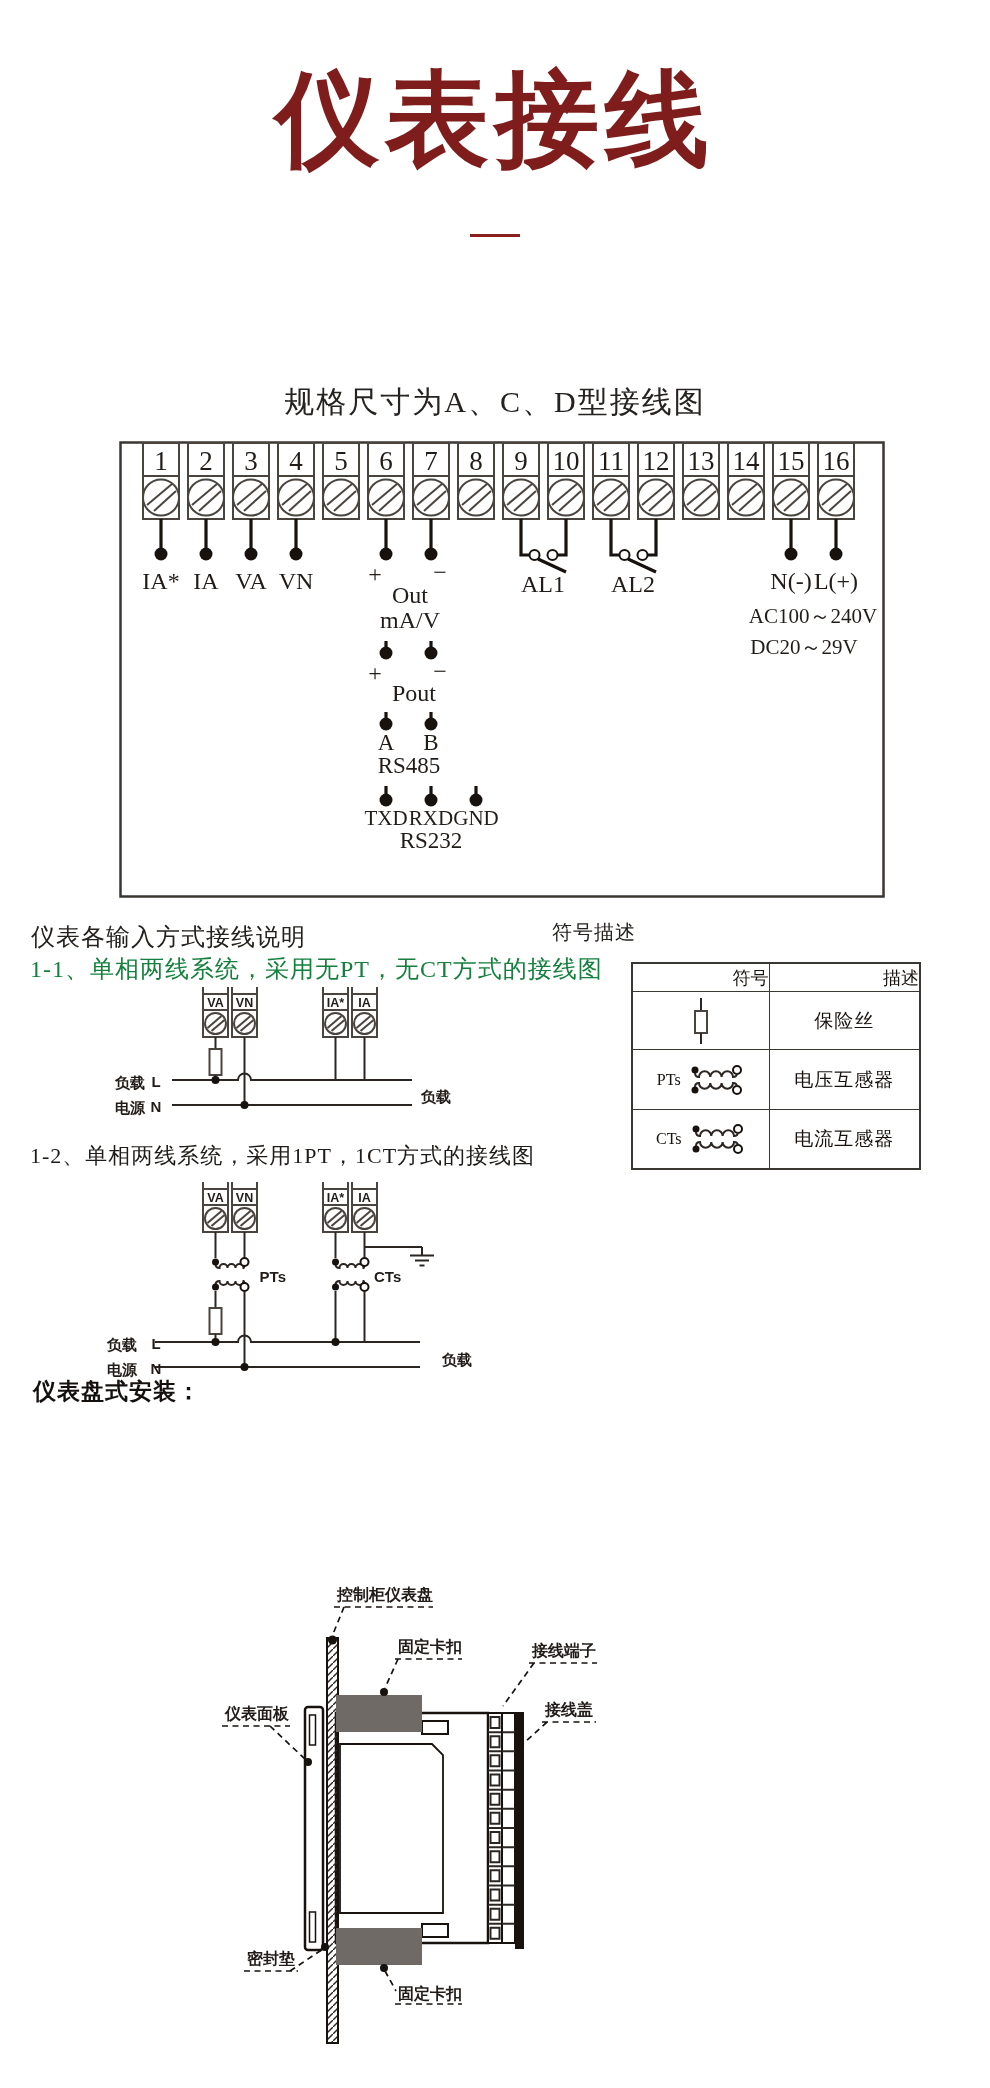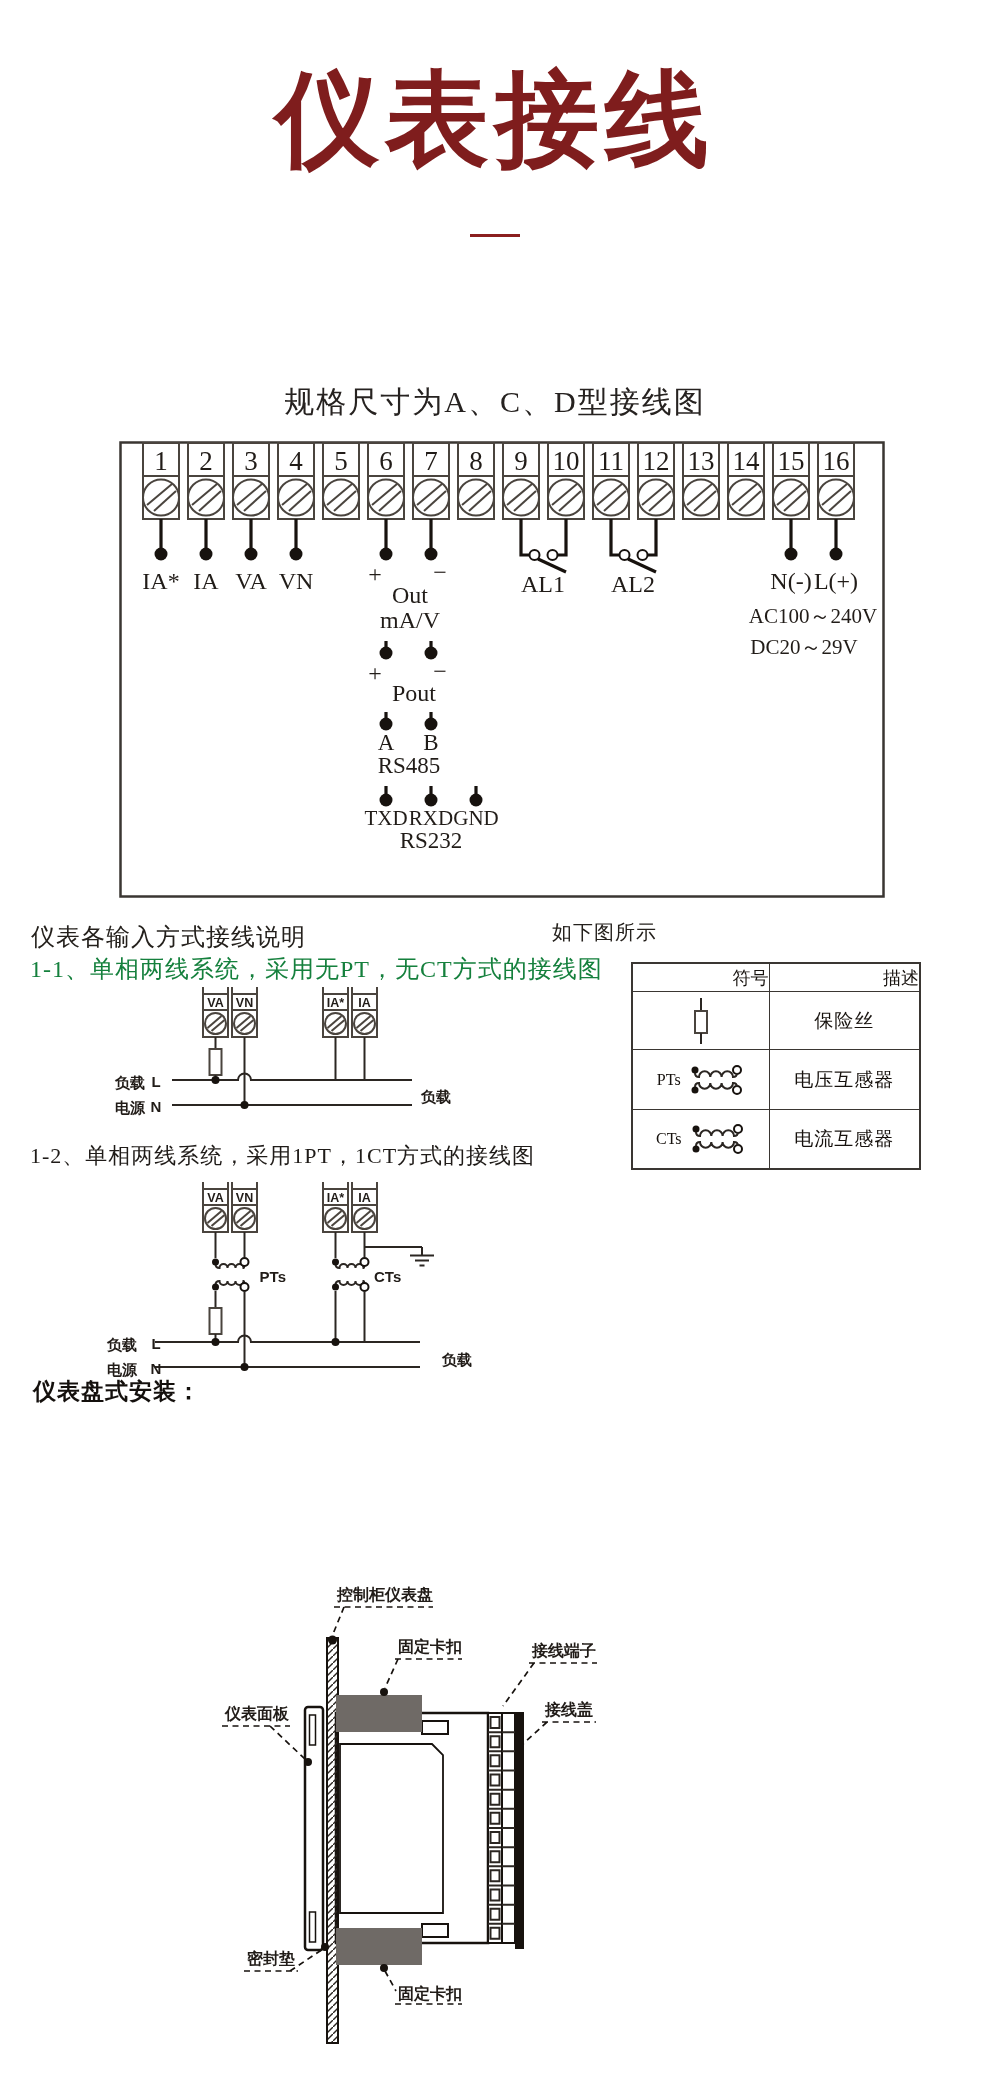--- a/index.html
+++ b/index.html
@@ -250,21 +250,21 @@
       <path class="wire" d="M717,78 V110"></path>
         <circle class="dot" cx="717" cy="113" r="6.5"></circle>
       <text class="ser" x="672" y="148" font-size="24" text-anchor="middle">N(-)</text>
       <text class="ser" x="717" y="148" font-size="24" text-anchor="middle">L(+)</text>
       <text class="ser" x="694" y="182" font-size="21" text-anchor="middle">AC100～240V</text>
       <text class="ser" x="685" y="213" font-size="21" text-anchor="middle">DC20～29V</text>
     </g>
   </svg>
 
   <div id="left-heading" class="abs ser">仪表各输入方式接线说明</div>
-  <div id="right-heading" class="abs ser">如下图所示</div>
+  <div id="right-heading" class="abs ser">符号描述</div>
   <div id="d11-title" class="abs ser">1-1、单相两线系统，采用无PT，无CT方式的接线图</div>
 
   <svg id="d11-svg" class="abs" width="400" height="140" viewBox="0 0 400 140">
     <defs>
       <g id="mcellB" class="oline-f" stroke-width="1.8">
         <line x1="-12.5" y1="2" x2="-12.5" y2="9"></line>
           <line x1="12.5" y1="2" x2="12.5" y2="9"></line>
         <rect x="-12.5" y="9" width="25" height="16"></rect>
         <rect x="-12.5" y="25" width="25" height="27"></rect>
         <circle cy="38.5" r="10.5"></circle>

